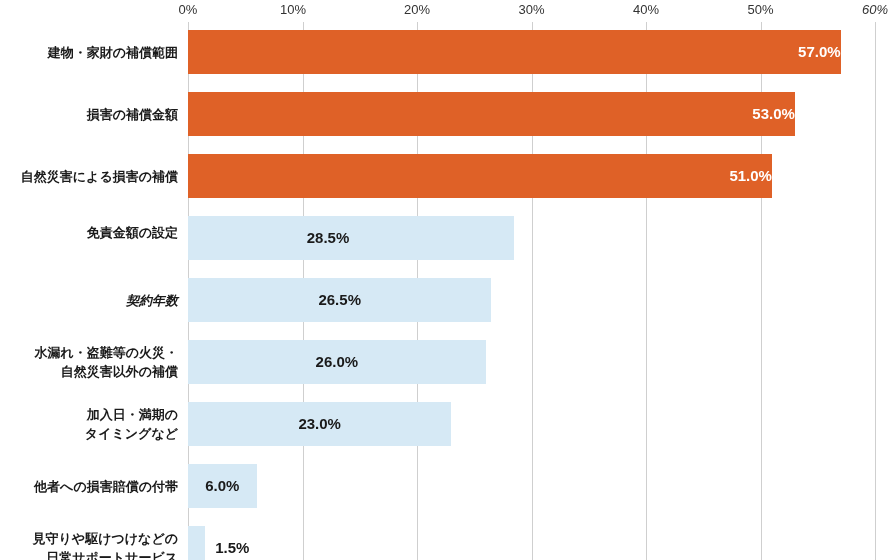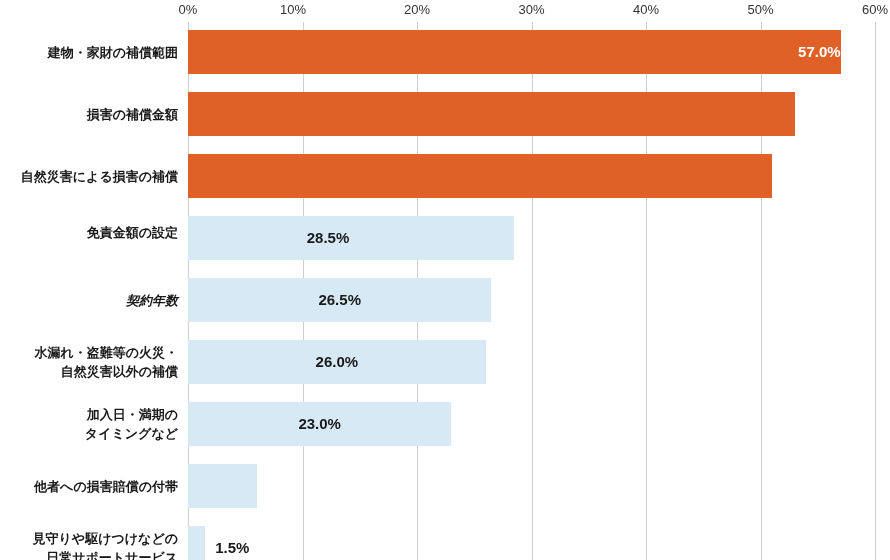--- a/index.html
+++ b/index.html
@@ -102,21 +102,21 @@
 
 <div id="chart-root">
 
   <div id="x-axis-labels">
       <div class="x-tick-label" style="left: 188px;">0%</div>
       <div class="x-tick-label" style="left: 293px;">10%</div>
       <div class="x-tick-label" style="left: 417px;">20%</div>
       <div class="x-tick-label" style="left: 531.5px;">30%</div>
       <div class="x-tick-label" style="left: 646px;">40%</div>
       <div class="x-tick-label" style="left: 760.5px;">50%</div>
-      <div class="x-tick-label" style="left: 875px;">60%</div>
+      <div class="x-tick-label" style="left: 875px; font-style: italic;">60%</div>
     </div>
 
   <div id="plot-area">
       <div class="gridline" style="left: 0px;"></div>
       <div class="gridline" style="left: 114.5px;"></div>
       <div class="gridline" style="left: 229px;"></div>
       <div class="gridline" style="left: 343.5px;"></div>
       <div class="gridline" style="left: 458px;"></div>
       <div class="gridline" style="left: 572.5px;"></div>
       <div class="gridline" style="left: 687px;"></div>
@@ -124,24 +124,26 @@
 
   <div id="rows-layer">
       <div class="chart-row" style="top: 8px; height: 44px;">
         <div class="cat-label" style="top: 12.5px;">建物・家財の補償範囲</div>
         <div class="bar primary" style="width: 652.65px; top: 0px;"></div>
         <div class="value-label inside-light" style="top: 0px; left: 188px; width: 652.65px;">57.0%</div>
       </div>
       <div class="chart-row" style="top: 70px; height: 44px; border-radius: 22px;">
         <div class="cat-label" style="top: 12.5px;">損害の補償金額</div>
         <div class="bar primary" style="width: 606.85px; top: 0px;"></div>
+        <div class="value-label inside-light" style="top: 0px; left: 188px; width: 606.85px;">53.0%</div>
       </div>
       <div class="chart-row" style="top: 132px; height: 44px;">
         <div class="cat-label" style="top: 12.5px;">自然災害による損害の補償</div>
         <div class="bar primary" style="width: 583.95px; top: 0px;"></div>
+        <div class="value-label inside-light" style="top: 0px; left: 188px; width: 583.95px;">51.0%</div>
       </div>
       <div class="chart-row" style="top: 194px; height: 44px;">
         <div class="cat-label" style="top: 7px;">免責金額の設定</div>
         <div class="bar secondary" style="width: 326.325px; top: 0px;"></div>
         <div class="value-label inside-dark" style="top: 0px; left: 188px; width: 280px;">28.5%</div>
       </div>
       <div class="chart-row" style="top: 256px; height: 44px;">
         <div class="cat-label" style="top: 12.5px; font-style: italic;">契約年数</div>
         <div class="bar secondary" style="width: 303.425px; top: 0px;"></div>
         <div class="value-label inside-dark" style="top: 0px; left: 188px; width: 303.425px;">26.5%</div>
@@ -154,20 +156,21 @@
       </div>
       <div class="chart-row" style="top: 380px; height: 44px;">
         <div class="cat-label" style="top: 3px;">加入日・満期の
 タイミングなど</div>
         <div class="bar secondary" style="width: 263.35px; top: 0px;"></div>
         <div class="value-label inside-dark" style="top: 0px; left: 188px; width: 263.35px;">23.0%</div>
       </div>
       <div class="chart-row" style="top: 442px; height: 44px;">
         <div class="cat-label" style="top: 12.5px;">他者への損害賠償の付帯</div>
         <div class="bar secondary" style="width: 68.7px; top: 0px;"></div>
+        <div class="value-label inside-dark" style="top: 0px; left: 188px; width: 68.7px;">6.0%</div>
       </div>
       <div class="chart-row" style="top: 504px; height: 44px;">
         <div class="cat-label" style="top: 3px;">見守りや駆けつけなどの
 日常サポートサービス</div>
         <div class="bar secondary" style="width: 17.175px; top: 0px;"></div>
         <div class="value-label outside" style="top: 0px; left: 215.175px;">1.5%</div>
       </div>
     </div>
 
 </div>

